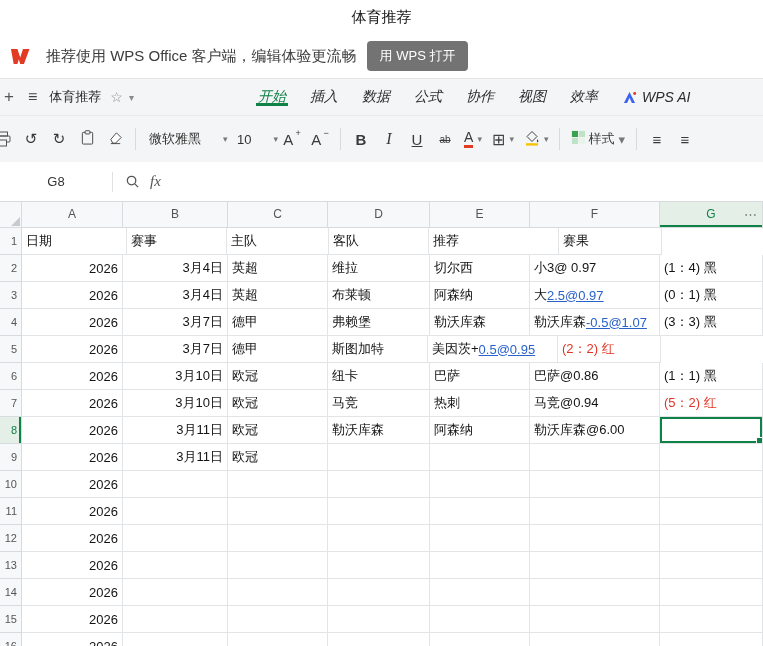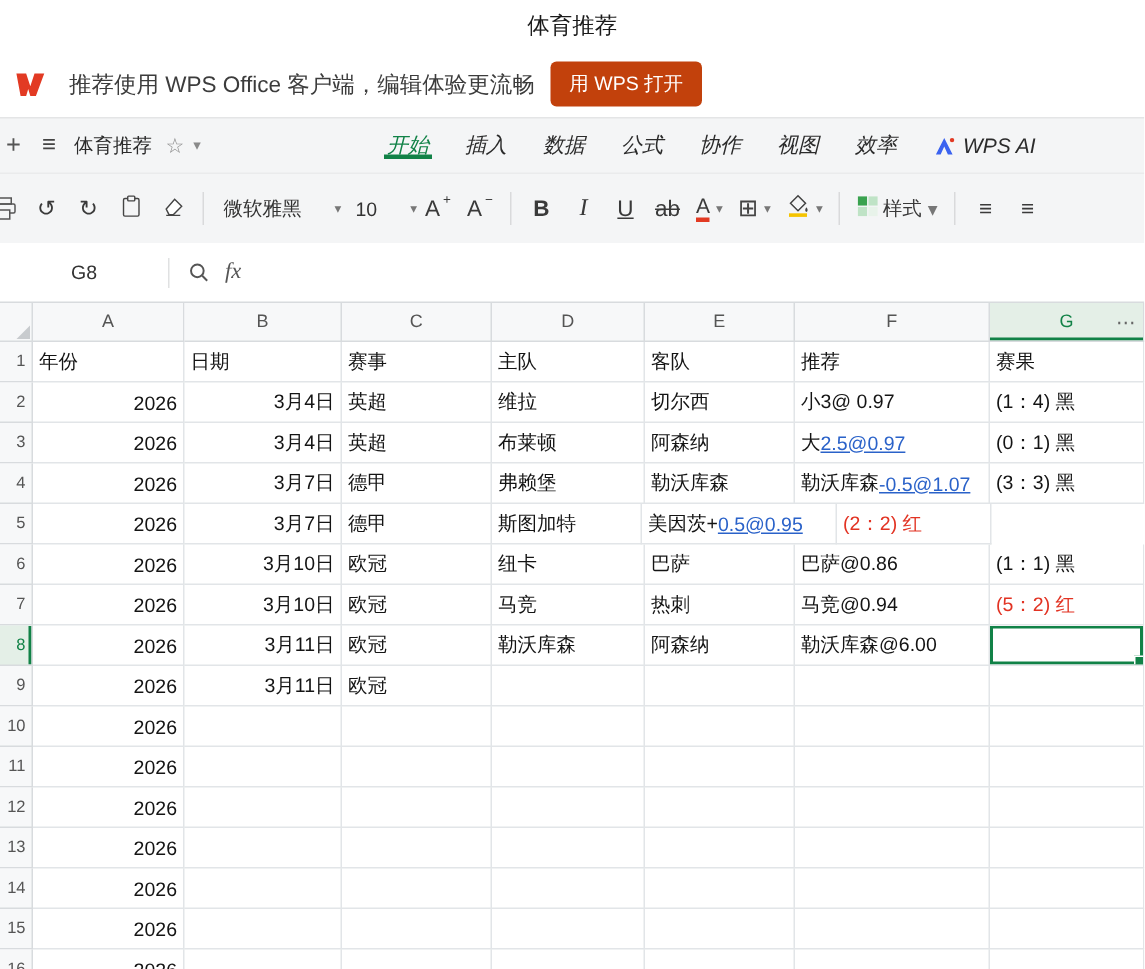--- a/index.html
+++ b/index.html
@@ -8,21 +8,21 @@
   .app { position:relative; width:763px; height:646px; overflow:hidden; background:#fff; }
 
   
   .titlebar { height:34px; display:flex; align-items:center; justify-content:center;
               font-size:15px; color:#1a1a1a; background:#fff; }
 
   
   .banner { height:44px; display:flex; align-items:center; gap:10px; padding:0 10px; background:#fff; }
   .wps-logo { display:flex; align-items:center; }
   .banner-text { font-size:15px; color:#3c3c3c; }
-  .banner-btn { border:none; cursor:pointer; background:#c2410c; color:#fff; height:30px;
+  .banner-btn { border:none; cursor:pointer; background:#737373; color:#fff; height:30px;
                 padding:0 13px; border-radius:4px; font-size:13px; font-family:inherit; }
 
   
   .menubar { height:38px; background:#f4f5f6; border-top:1px solid #e4e5e6; border-bottom:1px solid #eaebec;
              display:flex; align-items:stretch; padding:0 10px; font-size:13px; color:#333; }
   .menubar > * { display:flex; align-items:center; }
   .mb-plus { margin-left:-6px; font-size:17px; color:#555; width:16px; }
   .mb-burger { font-size:16px; color:#444; margin-left:8px; }
   .mb-doc { margin-left:12px; color:#2b2b2b; }
   .mb-star { margin-left:9px; color:#8a8a8a; font-size:14px; }
@@ -44,21 +44,21 @@
   .tsel { display:flex; align-items:center; justify-content:space-between; height:26px; padding:0 6px;
           font-size:13px; color:#333; border-radius:3px; cursor:pointer; flex:0 0 auto;gap:20px; }
   .tsel-font { width:86px; }
   .tsel-size { width:46px; }
   .chev { font-size:9px; color:#777; margin-left:2px; }
   .bigA { font-size:15px; }
   .supS { font-size:9px; align-self:flex-start; margin-top:4px; }
   .tbtn.bold span { font-weight:bold; }
   .tbtn.ital span { font-family:"Liberation Serif", serif; font-style:italic; font-size:16px; }
   .tbtn.undl span { text-decoration:underline; }
-  .tbtn.strk span { text-decoration:line-through; font-size:15px; }
+  .tbtn.strk span { text-decoration:line-through; font-size:10px; }
   .fc { border-bottom:3px solid #e23a23; line-height:1.05; font-size:14px; }
   .brd { font-size:16px; color:#444; }
   .styles span { font-size:13px; }
 
   
   .fxbar { height:40px; background:#fff; border-bottom:1px solid #d8dbde; display:flex; align-items:center; }
   .namebox { width:112px; text-align:center; font-size:13px; color:#333; cursor:pointer; }
   .fx-div { width:1px; height:20px; background:#e0e1e2; }
   .zoom-ico { margin:0 10px 0 12px; display:flex; align-items:center; cursor:pointer; }
   .fx { font-family:"Liberation Serif", serif; font-style:italic; font-size:15px; color:#555; margin-right:10px; cursor:pointer; }
@@ -264,21 +264,20 @@
         <div class="ch col-C">C</div>
         <div class="ch col-D">D</div>
         <div class="ch col-E">E</div>
         <div class="ch col-F">F</div>
         <div class="ch col-G col-sel">G</div>
         <span class="more-cols" id="morecols">⋯</span>
     </div>
     <div id="rows">
         <div class="r">
           <div class="rh">1</div>
-          <div class="c col-A">年份</div>
           <div class="c col-B">日期</div>
           <div class="c col-C">赛事</div>
           <div class="c col-D">主队</div>
           <div class="c col-E">客队</div>
           <div class="c col-F">
             <span>推荐</span>
           </div>
           <div class="c col-G">
             <span>赛果</span>
           </div>

